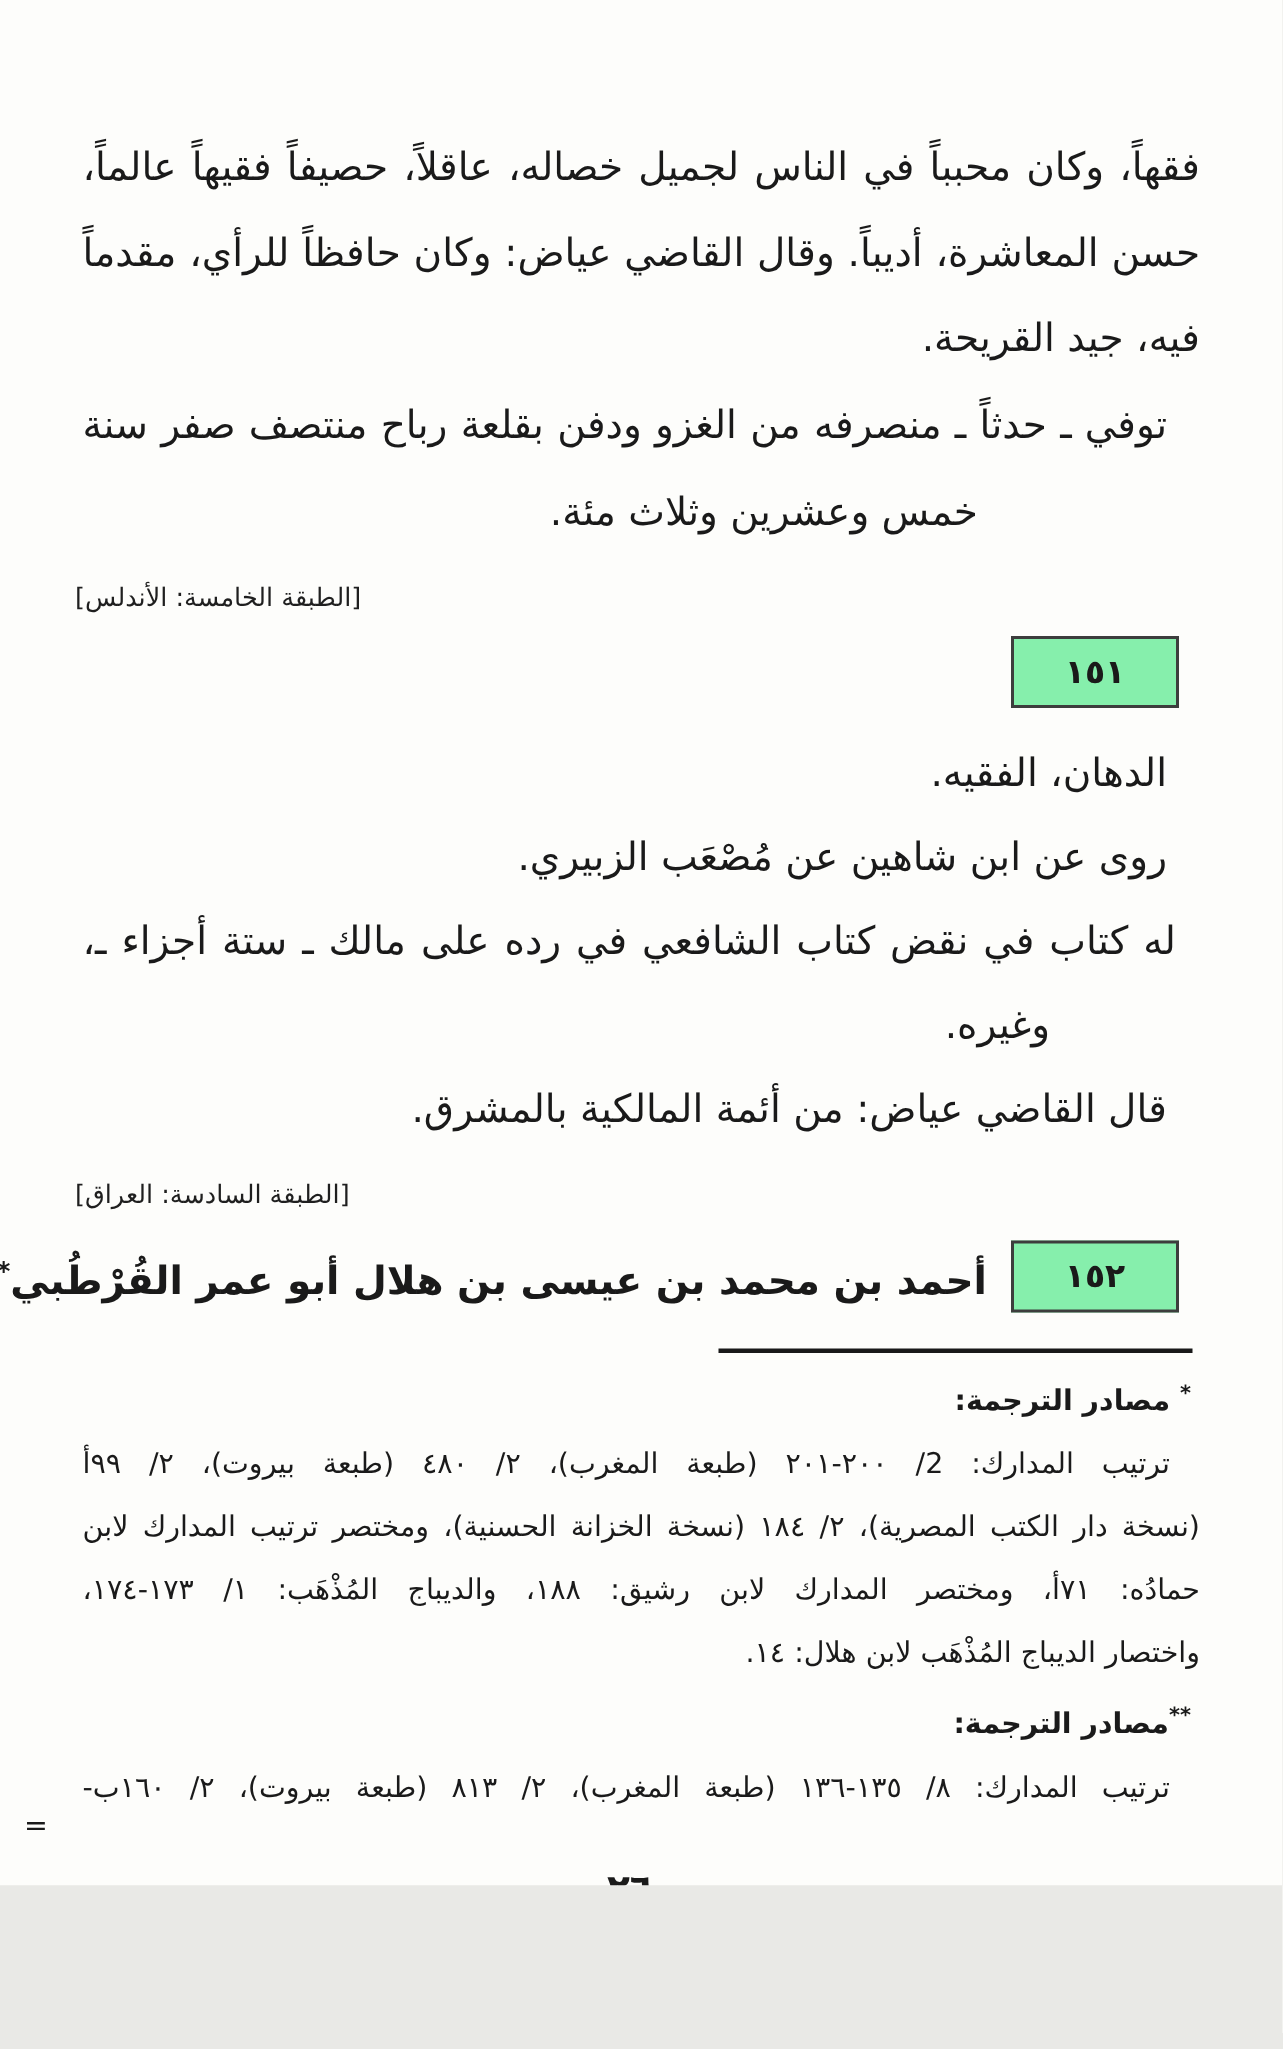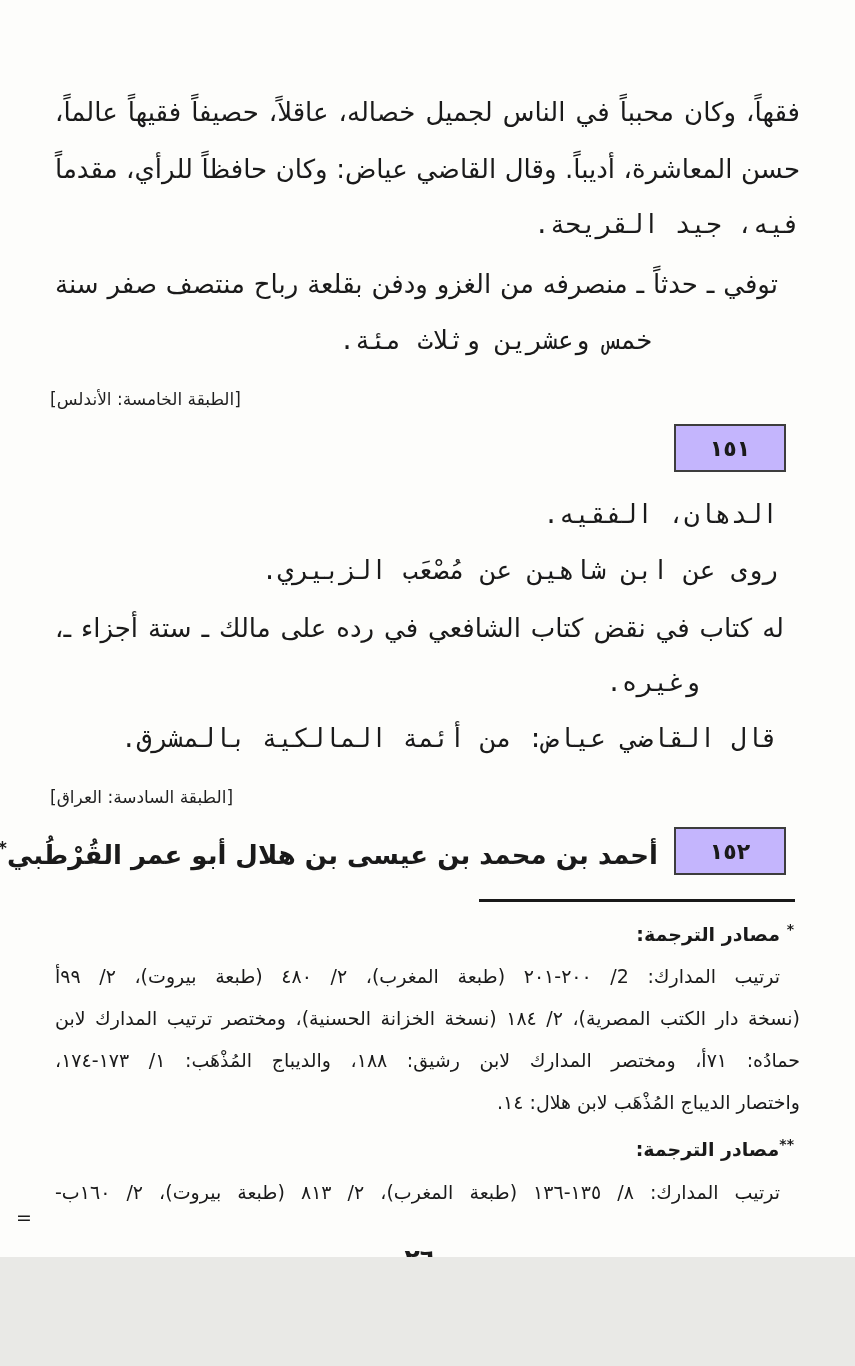--- a/index.html
+++ b/index.html
@@ -13,21 +13,21 @@
     font-family:"DejaVu Sans", sans-serif;
     overflow:hidden;
   }
   
   .t-line{
     position:absolute;right:55px;left:55px;
     font-size:26px;line-height:56px;
     white-space:normal;
   }
   .just{text-align:justify;text-align-last:justify;}
-  .rt{font-family:Liberation Mono, monospace;}
+  .rt{}
   .ind{text-indent:22px;}
   .ind-sm{text-indent:16px;}
   .pad-mid{padding-right:148px;}
   .pad-sm{padding-right:100px;}
 
   
   .tabaqa{
     position:absolute;left:50px;
     font-size:17px;line-height:34px;
     color:#1f1f1f;
@@ -38,21 +38,21 @@
     position:absolute;right:55px;left:55px;
     display:flex;align-items:center;gap:16px;
     padding-right:14px;
   }
   .num-box{
     flex:0 0 auto;
     width:108px;height:44px;
     border:2px solid #3d3d3d;
     display:flex;align-items:center;justify-content:center;
     font-size:22px;font-weight:bold;
-    background:#c4b5fd;
+    background:#86efac;
   }
   .entry-title{
     font-weight:bold;font-size:28px;line-height:52px;
     white-space:nowrap;
   }
   .entry-title.long{font-size:26px;}
   .marker{font-size:17px;vertical-align:super;font-weight:bold;}
   .colon{font-weight:bold;}
 
   

